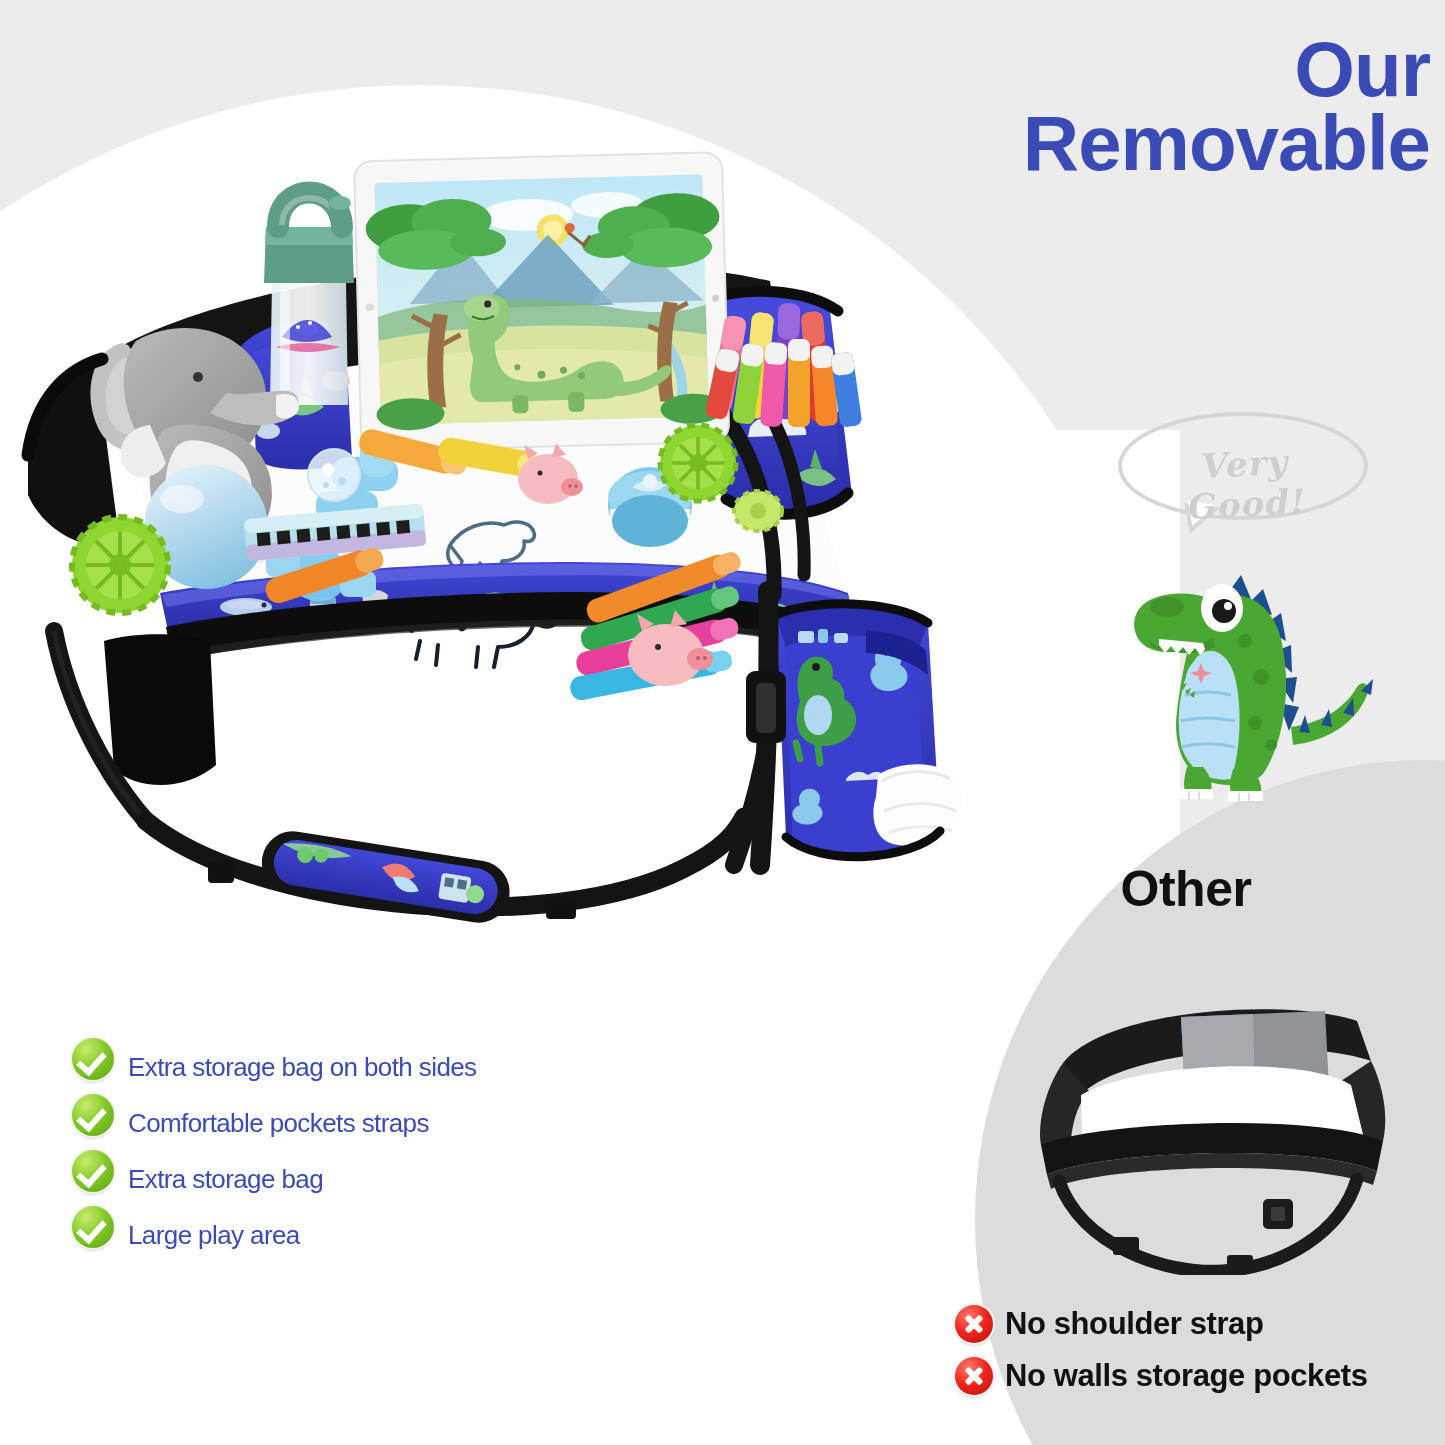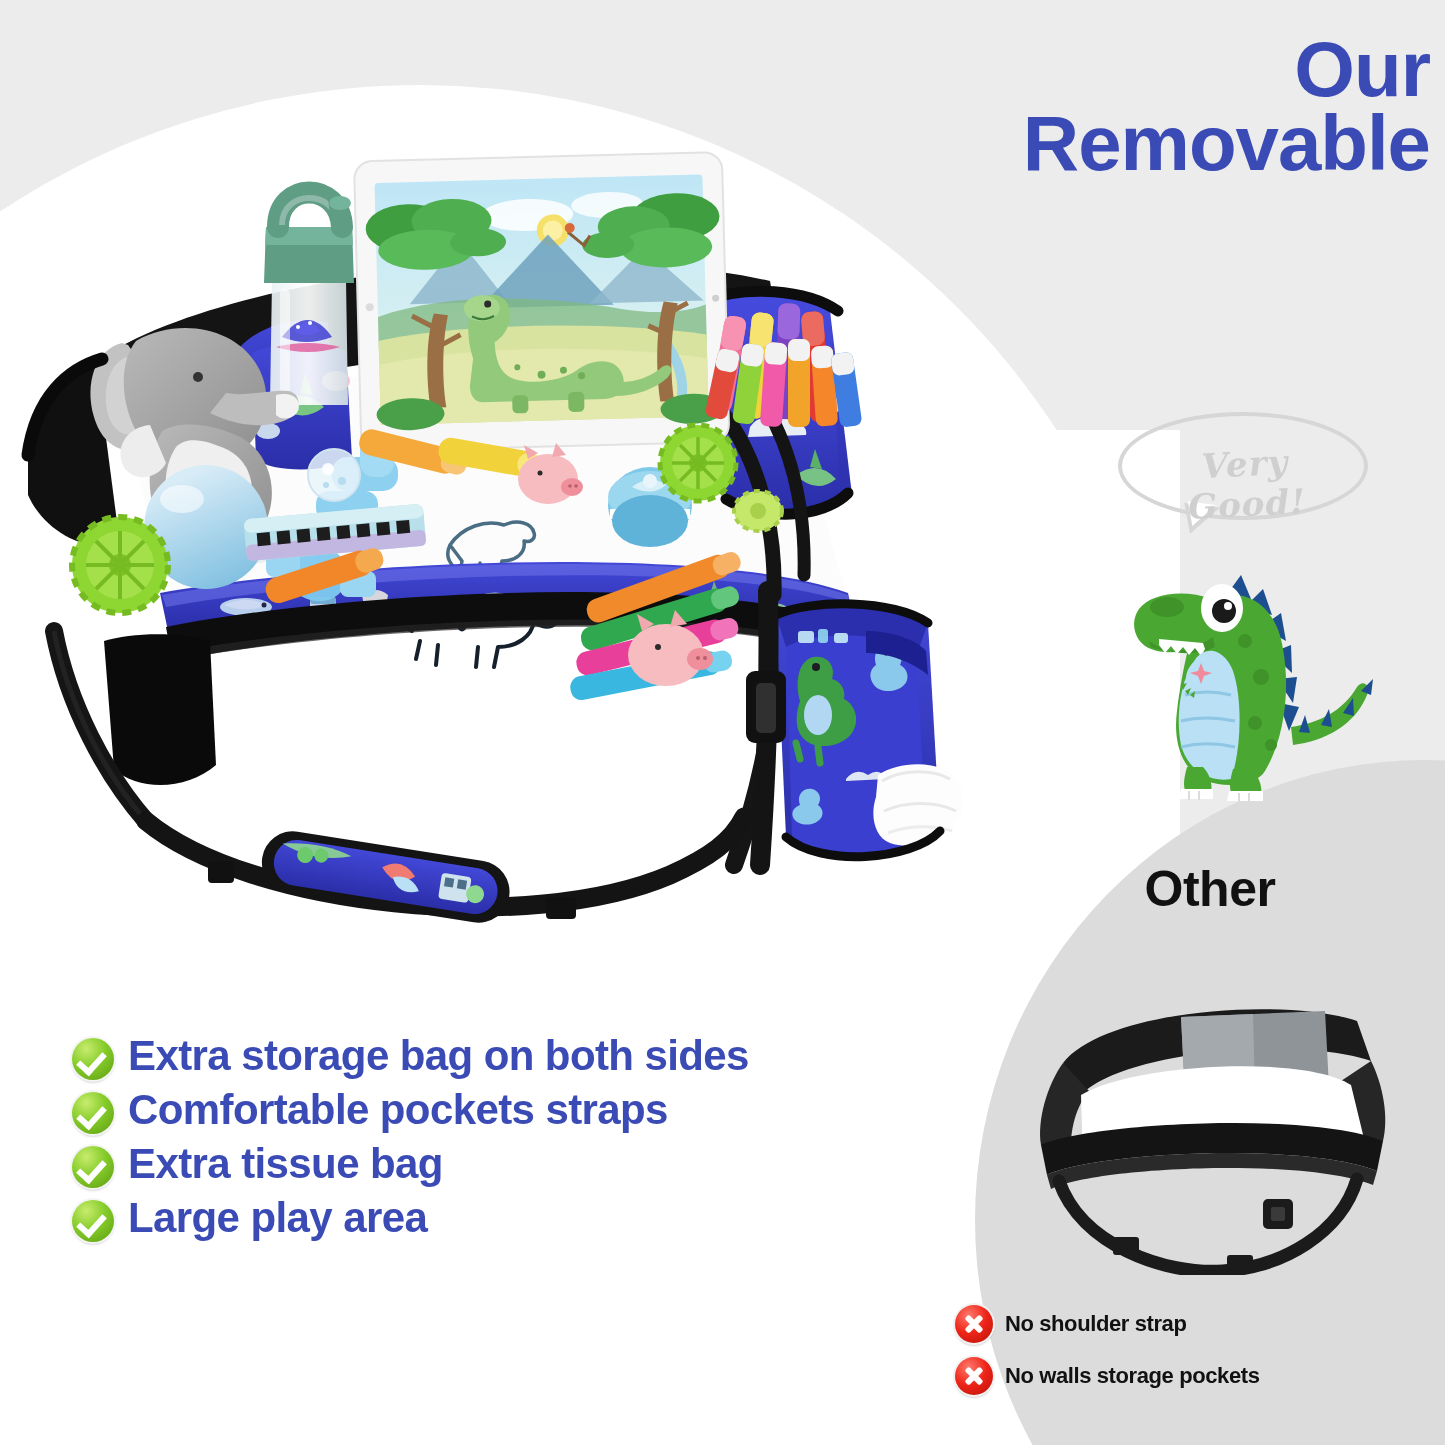--- a/index.html
+++ b/index.html
@@ -61,31 +61,31 @@
     border-left:8px solid transparent;border-right:20px solid transparent;
     border-top:24px solid #ffffff;
     transform:rotate(8deg);
   }
 
   
   .dino{position:absolute;left:1115px;top:545px;width:280px;height:280px;}
 
   
   .other-title{
-    position:absolute;left:1060px;top:860px;width:300px;text-align:center;
+    position:absolute;left:1036px;top:860px;width:300px;text-align:center;
     color:#111111;font-size:50px;font-weight:700;letter-spacing:-0.5px;
   }
 
   
   .other-tray{position:absolute;left:985px;top:945px;width:430px;height:330px;}
 
   
   .cons{position:absolute;left:955px;top:1305px;width:490px;}
   .con-row{display:flex;align-items:center;gap:12px;margin-bottom:14px;}
-  .con-label{color:#111111;font-size:22px;font-weight:700;letter-spacing:-0.4px;white-space:nowrap;}
+  .con-label{color:#111111;font-size:31px;font-weight:700;letter-spacing:-0.4px;white-space:nowrap;}
 
   .x-icon{
     width:38px;height:38px;border-radius:50%;flex:0 0 38px;
     background:radial-gradient(circle at 36% 28%, #ff7a6e 0%, #ee2418 48%, #b81108 100%);
     box-shadow:0 0 0 2px #f2f2f2, 0 2px 3px rgba(0,0,0,.35);
     position:relative;
   }
   .x-icon:before,.x-icon:after{
     content:"";position:absolute;left:50%;top:50%;width:21px;height:6px;
     background:#fff;border-radius:2px;
@@ -101,22 +101,23 @@
     background:radial-gradient(circle at 34% 26%, #c8ec6e 0%, #85cc2a 45%, #5d9c10 100%);
     box-shadow:0 0 0 2px #f4f4f4, 0 2px 3px rgba(0,0,0,.28);
     position:relative;
   }
   .check-icon:before{
     content:"";position:absolute;left:11px;top:9px;width:11px;height:21px;
     border:solid #fff;border-width:0 6px 6px 0;
     transform:rotate(42deg);
   }
   .pro-label{
-    color:#3b4bb5;font-size:42px;font-weight:700;line-height:1.12;
+    color:#3b4bb5;font-size:26px;font-weight:400;line-height:1.12;
     letter-spacing:-0.6px;
+    margin-top:21px;
   }
 
   
   .photo{position:absolute;left:10px;top:75px;width:960px;height:890px;}
 </style>
 </head>
 <body>
 
 <div class="stage">
 
@@ -237,21 +238,21 @@
     <div class="pro-row">
       <span class="check-icon"></span>
       <span class="pro-label">Extra storage bag on both sides</span>
     </div>
     <div class="pro-row">
       <span class="check-icon"></span>
       <span class="pro-label">Comfortable pockets straps</span>
     </div>
     <div class="pro-row">
       <span class="check-icon"></span>
-      <span class="pro-label">Extra tissue bag</span>
+      <span class="pro-label">Extra storage bag</span>
     </div>
     <div class="pro-row">
       <span class="check-icon"></span>
       <span class="pro-label">Large play area</span>
     </div>
   </div>
 
   <svg class="photo" viewBox="0 0 960 890">
     <defs>
       <linearGradient id="blueFab" x1="0" y1="0" x2="0" y2="1">

